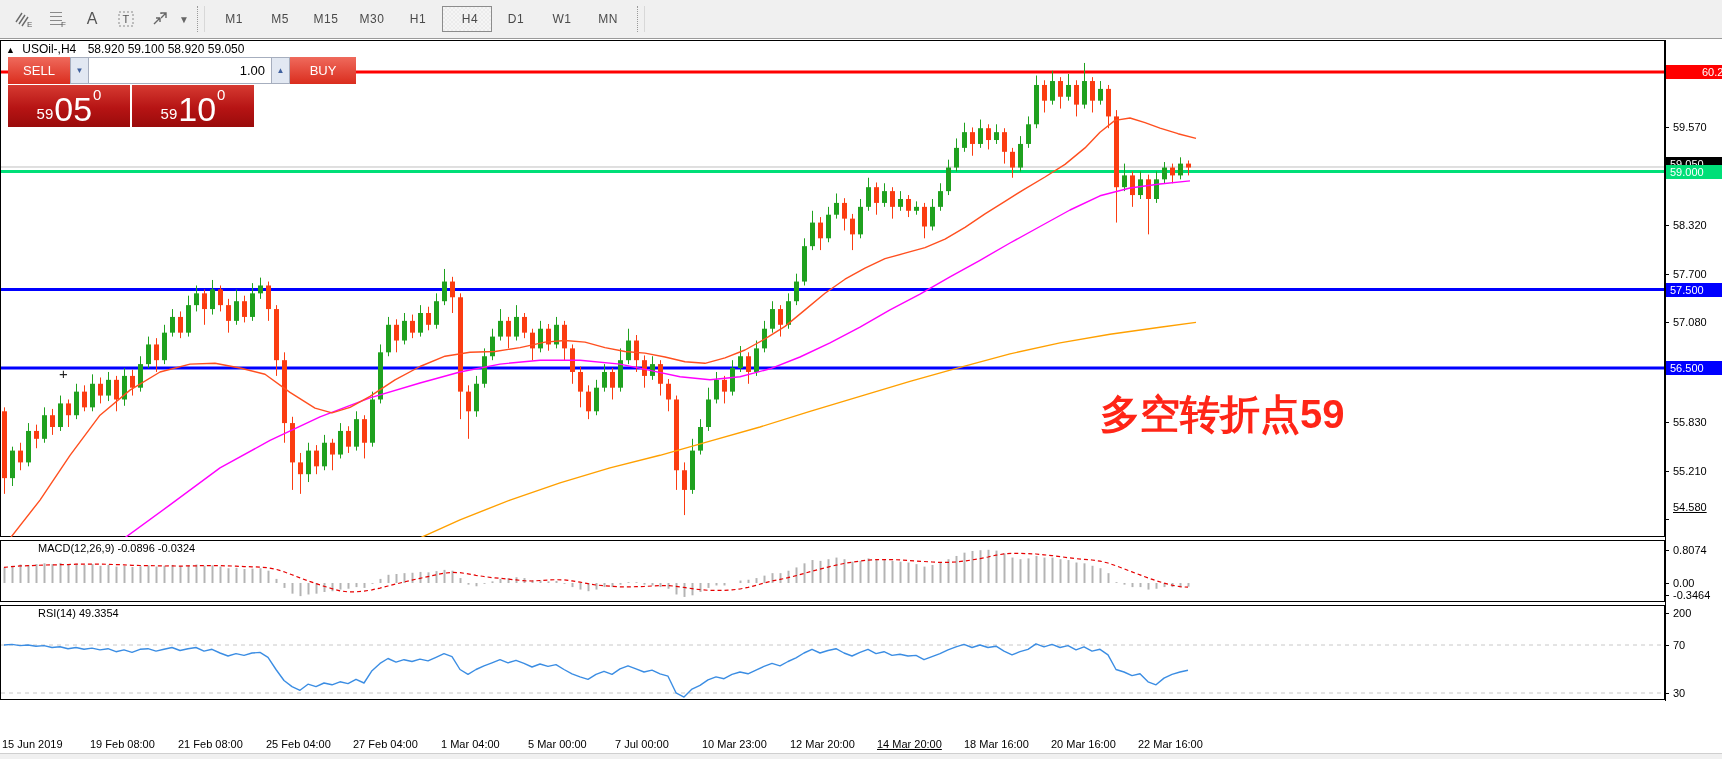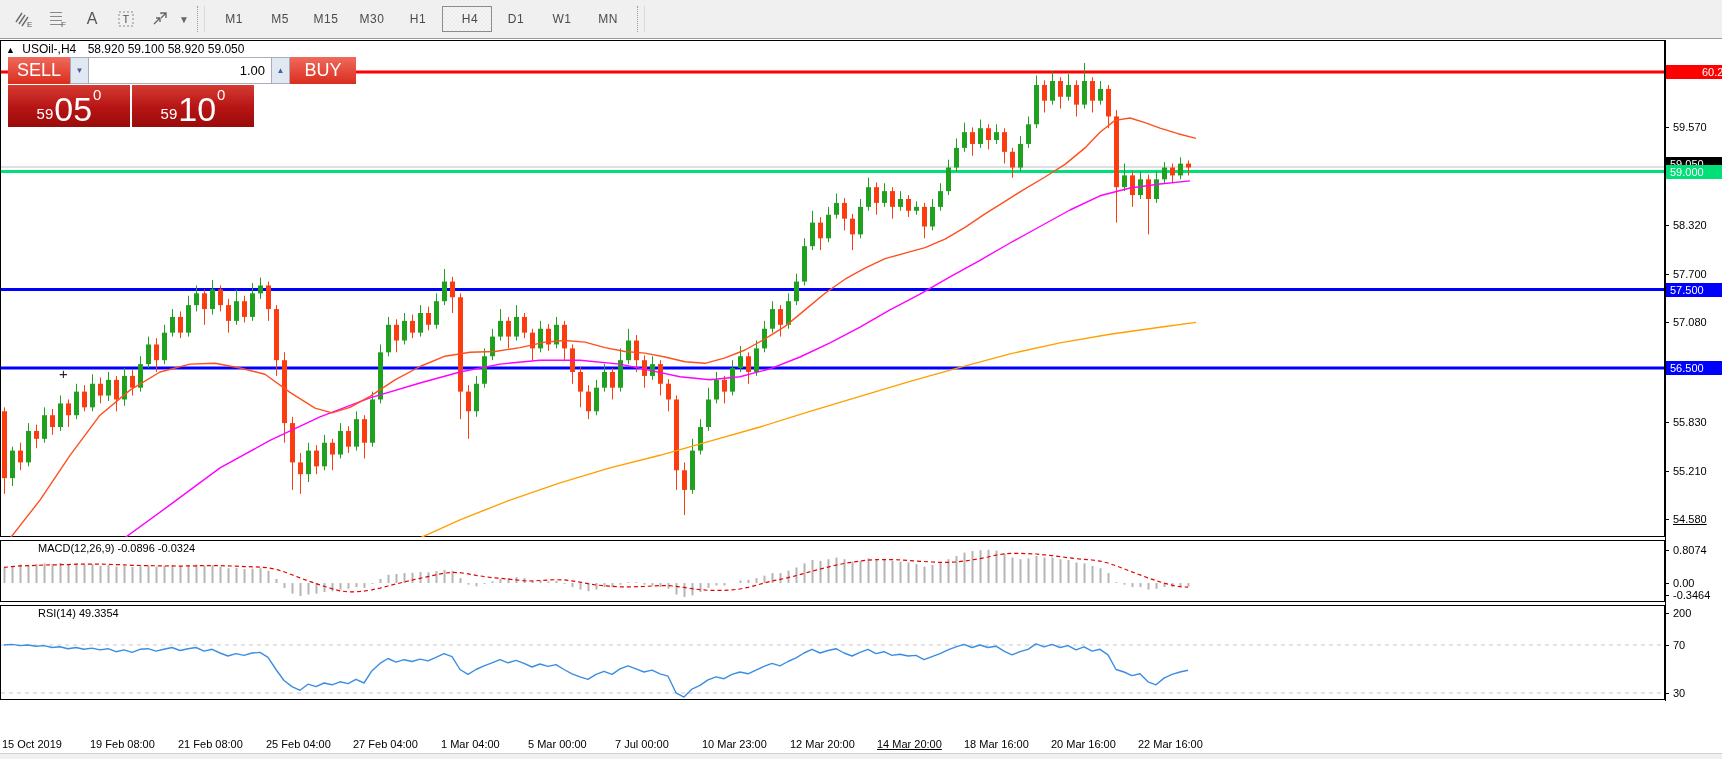--- a/index.html
+++ b/index.html
@@ -31,21 +31,21 @@
   .tick-label{position:absolute;left:1673px;font-size:11px;color:#000;transform:translateY(-50%);}
   .badge{position:absolute;left:1666px;width:53px;height:14px;font-size:11px;color:#fff;
          padding-left:4px;line-height:14px;transform:translateY(-50%);}
   
   .time-label{position:absolute;top:738px;font-size:11px;color:#000;white-space:nowrap;}
   .bottom-strip{position:absolute;left:0;top:753px;width:1722px;height:6px;background:#f0f0f0;border-top:1px solid #cfcfcf;}
   
   .trade{position:absolute;left:8px;top:57px;width:246px;}
   .trade-row1{display:flex;height:27px;}
   .btn-sell,.btn-buy{flex:0 0 62px;background:linear-gradient(180deg,#ef6a5c,#da2d1e);color:#fff;
-      font-size:18px;display:flex;align-items:center;justify-content:center;}
+      font-size:13px;display:flex;align-items:center;justify-content:center;}
   .btn-buy{flex:0 0 66px;}
   .spin{flex:0 0 17px;background:#e2e8f2;border:1px solid #a6aebe;display:flex;align-items:center;
       justify-content:center;font-size:8px;color:#40619e;}
   .vol{flex:1;border:1px solid #a6aebe;border-left:none;border-right:none;background:#fff;
       font-size:13px;color:#000;text-align:right;padding:0 6px 0 0;font-family:"Liberation Sans",sans-serif;}
   .trade-row2{display:flex;height:42px;margin-top:1px;}
   .px-panel{flex:1;background:linear-gradient(180deg,#d63a31 0%,#b61414 55%,#9a0b0b 100%);color:#fff;
       display:flex;align-items:flex-end;justify-content:center;padding-bottom:3px;}
   .px-panel.left{margin-right:2px;}
   .px-small{font-size:15px;line-height:1;margin-bottom:3px;}
@@ -574,20 +574,21 @@
     </svg>
 
   <div class="chart-title">
     <span class="mk">▲</span>
     <span>USOil-,H4</span>
     <span style="margin-left:8px;">58.920 59.100 58.920 59.050</span>
   </div>
   <div class="ind-label" style="top:542px;">MACD(12,26,9) -0.0896 -0.0324</div>
   <div class="ind-label" style="top:607px;">RSI(14) 49.3354</div>
 
+  <div id="annotation" class="annotation" style="left: 1100px; top: 394px; color: rgb(255, 37, 23); font-size: 40px;">多空转折点59</div>
   <div id="cross-marker" class="cross-marker" style="left: 59px; top: 366px;">+</div>
 
   <div class="trade">
     <div class="trade-row1">
       <div class="btn-sell">SELL</div>
       <div class="spin">▼</div>
       <input class="vol" value="1.00" style="">
       <div class="spin">▲</div>
       <div class="btn-buy">BUY</div>
     </div>
@@ -613,42 +614,42 @@
       <div class="tick-label" style="top: 225px;">58.320</div>
       <div class="tick-dash" style="left: 1665px; top: 274px;"></div>
       <div class="tick-label" style="top: 274px;">57.700</div>
       <div class="tick-dash" style="left: 1665px; top: 322px;"></div>
       <div class="tick-label" style="top: 322px;">57.080</div>
       <div class="tick-dash" style="left: 1665px; top: 422px;"></div>
       <div class="tick-label" style="top: 422px;">55.830</div>
       <div class="tick-dash" style="left: 1665px; top: 471px;"></div>
       <div class="tick-label" style="top: 471px;">55.210</div>
       <div class="tick-dash" style="left: 1665px; top: 519px;"></div>
-      <div class="tick-label" style="top: 519px; text-decoration: underline;">54.580</div>
+      <div class="tick-label" style="top: 507px; text-decoration: underline;">54.580</div>
       <div class="badge" style="top: 72px; background: rgb(255, 0, 0); padding-left: 36px;">60.265</div>
       <div class="badge" style="top: 164px; background: rgb(0, 0, 0);">59.050</div>
       <div class="badge" style="top: 172px; background: rgb(0, 223, 120);">59.000</div>
       <div class="badge" style="top: 290px; background: rgb(0, 0, 255);">57.500</div>
       <div class="badge" style="top: 368px; background: rgb(0, 0, 255);">56.500</div>
       <div class="tick-dash" style="left: 1665px; top: 550px;"></div>
       <div class="tick-label" style="top: 550px;">0.8074</div>
       <div class="tick-dash" style="left: 1665px; top: 583px;"></div>
       <div class="tick-label" style="top: 583px;">0.00</div>
       <div class="tick-dash" style="left: 1665px; top: 595px;"></div>
       <div class="tick-label" style="top: 595px;">-0.3464</div>
       <div class="tick-dash" style="left: 1665px; top: 613px;"></div>
       <div class="tick-label" style="top: 613px;">200</div>
       <div class="tick-dash" style="left: 1665px; top: 645px;"></div>
       <div class="tick-label" style="top: 645px;">70</div>
       <div class="tick-dash" style="left: 1665px; top: 693px;"></div>
       <div class="tick-label" style="top: 693px;">30</div>
     </div>
 
   <div id="time-labels">
-      <div class="time-label" style="left: 2px;">15 Oct 2019</div>
+      <div class="time-label" style="left: 2px;">15 Jun 2019</div>
       <div class="time-label" style="left: 90px;">19 Feb 08:00</div>
       <div class="time-label" style="left: 178px;">21 Feb 08:00</div>
       <div class="time-label" style="left: 266px;">25 Feb 04:00</div>
       <div class="time-label" style="left: 353px;">27 Feb 04:00</div>
       <div class="time-label" style="left: 441px;">1 Mar 04:00</div>
       <div class="time-label" style="left: 528px;">5 Mar 00:00</div>
       <div class="time-label" style="left: 615px;">7 Jul 00:00</div>
       <div class="time-label" style="left: 702px;">10 Mar 23:00</div>
       <div class="time-label" style="left: 790px;">12 Mar 20:00</div>
       <div class="time-label" style="left: 877px; text-decoration: underline;">14 Mar 20:00</div>

